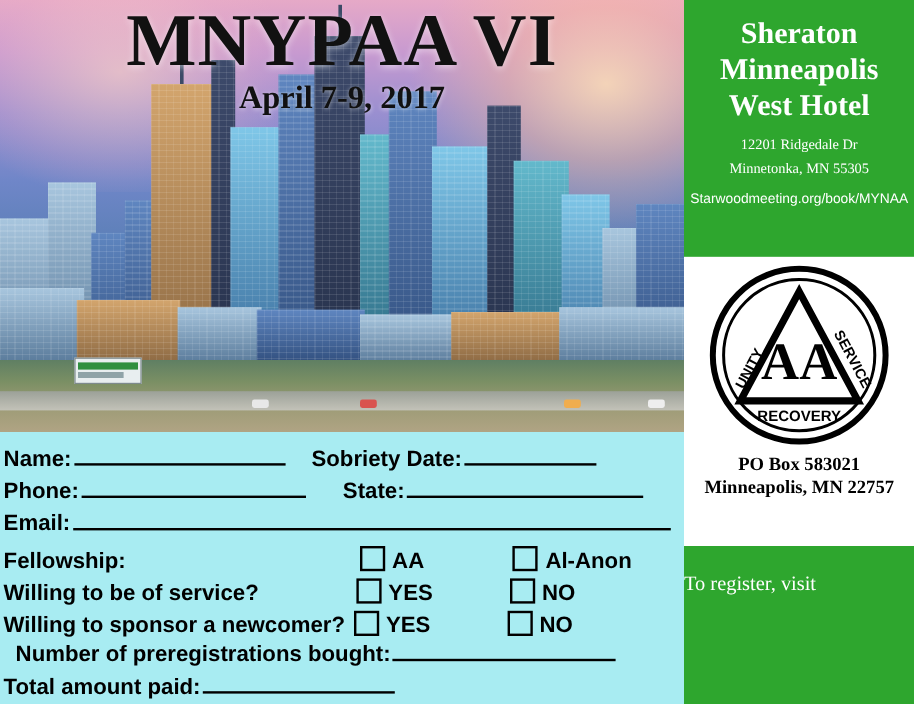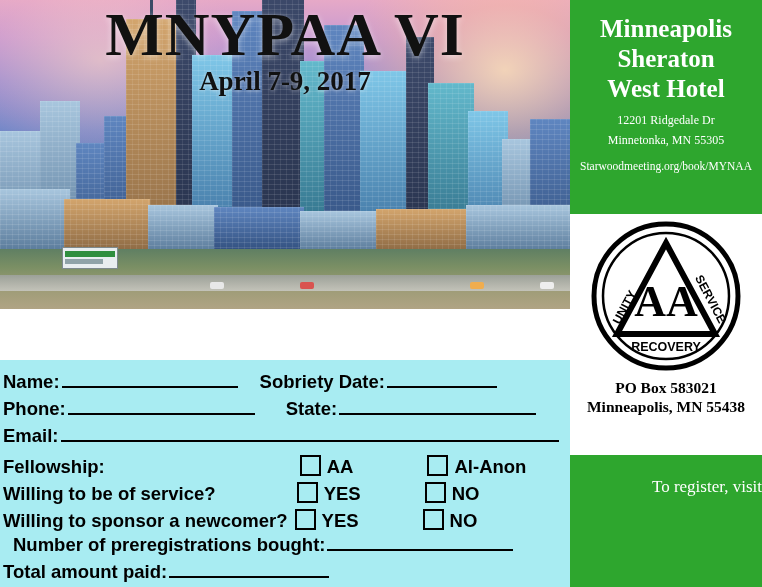--- a/index.html
+++ b/index.html
@@ -27,21 +27,21 @@
     height: 587px;
     overflow: hidden;
   }
 
   
   .photo {
     position: absolute;
     left: 0;
     top: 0;
     width: 570px;
-    height: 309px;
+    height: 360px;
     overflow: hidden;
     background: linear-gradient(to bottom,
       #e6a9c7 0%,
       #c89ad0 12%,
       #9a8fd0 26%,
       #6f86c8 42%,
       #5a7fb5 58%,
       #4a7fa0 72%,
       #3f7f8c 85%,
       #2f6b5e 100%);
@@ -252,21 +252,21 @@
     padding-top: 14px;
     letter-spacing: 0px;
   }
   .hotel-addr {
     font-family: "Liberation Serif", serif;
     font-size: 12px;
     line-height: 20px;
     padding-top: 6px;
   }
   .hotel-link {
-    font-family: Liberation Serif, serif;
+    font-family: Liberation Sans, sans-serif;
     font-size: 11.5px;
     padding-top: 10px;
   }
   .aa-logo-wrap {
     position: absolute;
     left: 0;
     top: 220px;
     width: 192px;
     height: 152px;
     display: flex;
@@ -286,21 +286,21 @@
     color: #000;
   }
   .rc-green-bottom {
     position: absolute;
     left: 0;
     top: 455px;
     width: 192px;
     height: 132px;
     background: #2ea62e;
     color: #ffffff;
-    text-align: right;
+    text-align: left;
   }
   .register-line {
     font-family: "Liberation Serif", serif;
     font-size: 17px;
     padding-top: 22px;
   }
   .register-url {
     font-family: "Liberation Serif", serif;
     font-weight: bold;
     font-size: 23px;
@@ -431,22 +431,22 @@
         <span class="rule" style="width:160px;"></span>
       </div>
 
     </div>
   </div>
 
   <div class="right-col">
 
     <div class="rc-green-top">
       <div class="hotel-name">
+        <div>Sheraton</div>
         <div>Minneapolis</div>
-        <div>Sheraton</div>
         <div>West Hotel</div>
       </div>
       <div class="hotel-addr">
         <div>12201 Ridgedale Dr</div>
         <div>Minnetonka, MN 55305</div>
       </div>
       <div class="hotel-link">Starwoodmeeting.org/book/MYNAA</div>
     </div>
 
     <div class="aa-logo-wrap">
@@ -456,21 +456,21 @@
         <polygon points="75,22 124,113 26,113" fill="none" stroke="#000" stroke-width="6"></polygon>
         <text x="75" y="95" font-family="Liberation Serif, serif" font-size="44" font-weight="bold" text-anchor="middle" fill="#000">AA</text>
         <text x="37" y="88" font-family="Liberation Sans, sans-serif" font-size="12" font-weight="bold" text-anchor="middle" fill="#000" transform="rotate(-62 37 88)">UNITY</text>
         <text x="116" y="80" font-family="Liberation Sans, sans-serif" font-size="12" font-weight="bold" text-anchor="middle" fill="#000" transform="rotate(62 116 80)">SERVICE</text>
         <text x="75" y="130" font-family="Liberation Sans, sans-serif" font-size="12.5" font-weight="bold" text-anchor="middle" fill="#000">RECOVERY</text>
       </svg>
     </div>
 
     <div class="po-box">
       <div>PO Box 583021</div>
-      <div>Minneapolis, MN 55438</div>
+      <div>Minneapolis, MN 22757</div>
     </div>
 
     <div class="rc-green-bottom">
       <div class="register-line">To register, visit</div>
     </div>
 
   </div>
 </div>
 
 </body></html>

